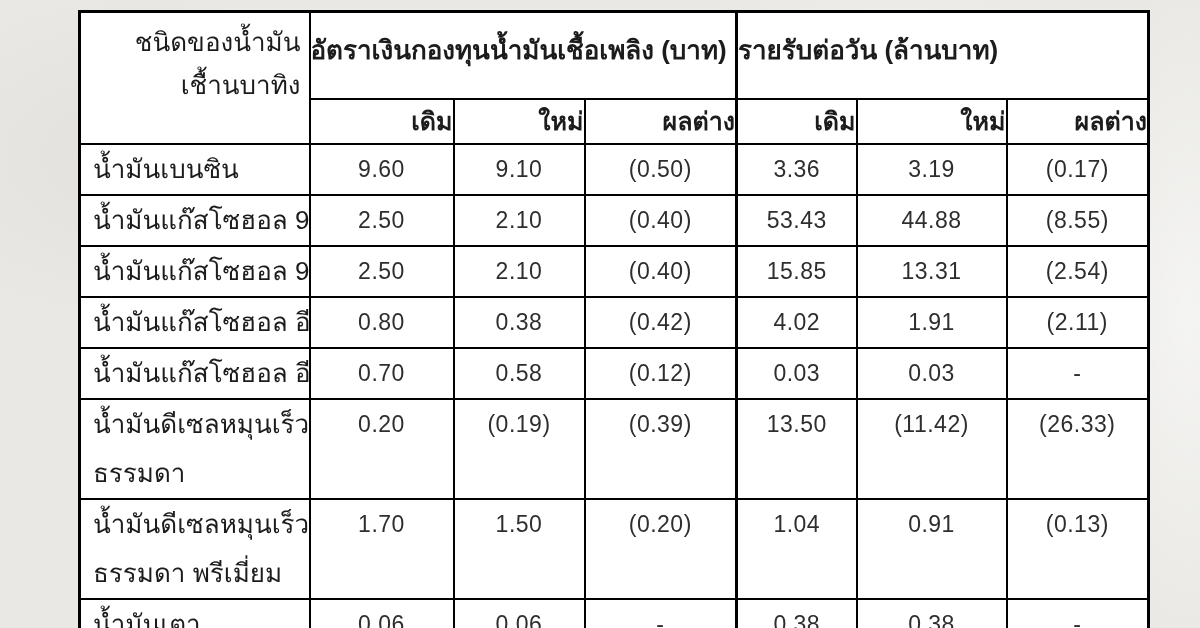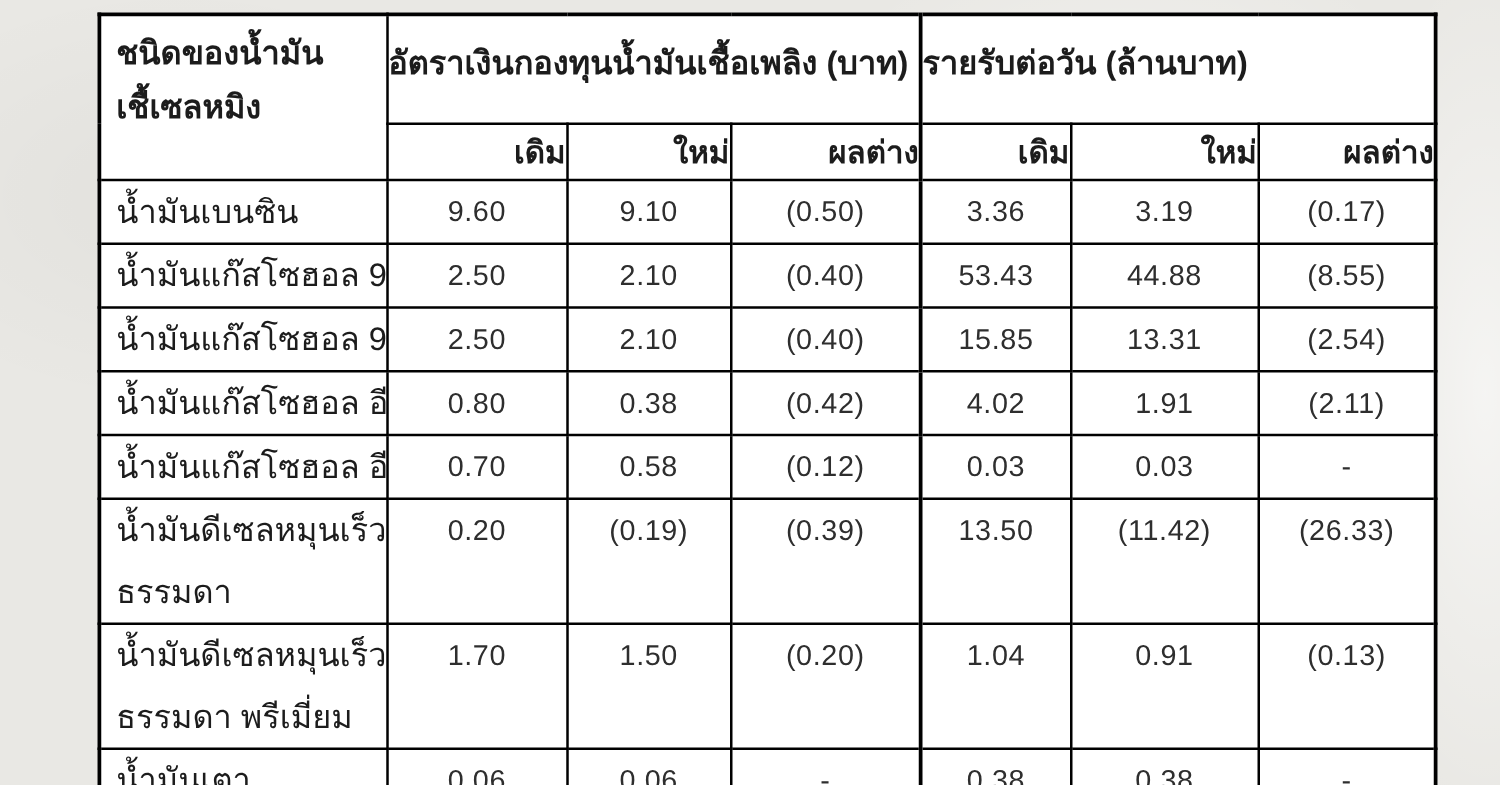--- a/index.html
+++ b/index.html
@@ -34,24 +34,24 @@
   }
   .gsep { border-left: 3px solid #000 !important; }
 
   tr.r-group { height: 87px; }
   tr.r-sub   { height: 45px; }
   tr.r-data  { height: 48px; }
   tr.r-tall  { height: 97px; }
 
   th.fuel-head {
     vertical-align: top;
-    text-align: left;
+    text-align: right;
     padding: 8px 8px 0 12px;
     font-size: 26px;
-    font-weight: bold;
+    font-weight: normal;
     line-height: 43px;
   }
   th.group-head {
     vertical-align: top;
     text-align: left;
     padding-top: 16px;
     font-size: 26px;
     font-weight: bold;
   }
   th.sub {
@@ -88,21 +88,21 @@
     <col style="width:131px">
     <col style="width:152px">
     <col style="width:120px">
     <col style="width:150px">
     <col style="width:142px">
   </colgroup>
   <thead>
     <tr class="r-group">
       <th rowspan="2" class="fuel-head">
         <div>ชนิดของน้ำมัน</div>
-        <div>เชื้เซลหมิง</div>
+        <div>เชื้านบาทิง</div>
       </th>
       <th colspan="3" class="group-head">อัตราเงินกองทุนน้ำมันเชื้อเพลิง (บาท)</th>
       <th colspan="3" class="group-head gsep">รายรับต่อวัน (ล้านบาท)</th>
     </tr>
     <tr class="r-sub">
       <th class="sub">เดิม</th>
       <th class="sub">ใหม่</th>
       <th class="sub">ผลต่าง</th>
       <th class="sub gsep">เดิม</th>
       <th class="sub">ใหม่</th>

